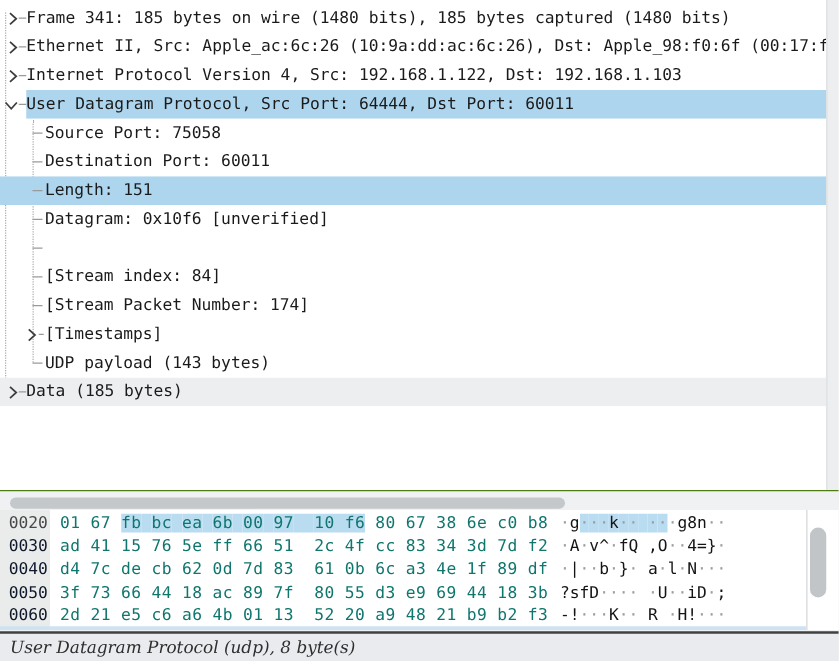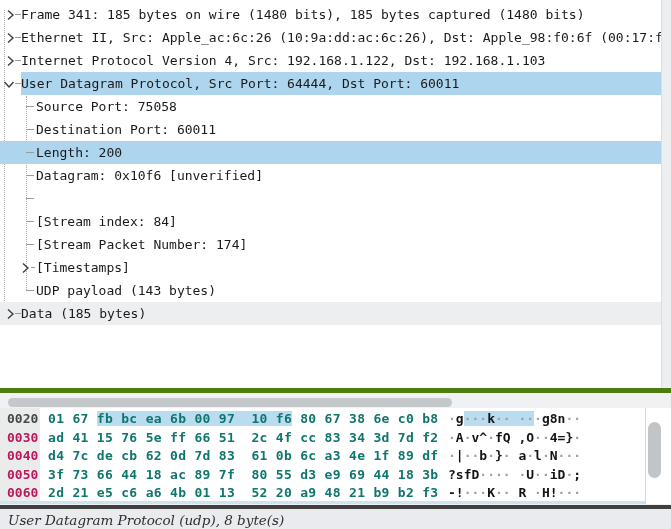--- a/index.html
+++ b/index.html
@@ -2,21 +2,21 @@
 <html><head>
 <meta charset="utf-8">
 <style>
   * { margin:0; padding:0; box-sizing:border-box; }
   html,body { width:671px; height:529px; overflow:hidden; }
   body { font-family:"DejaVu Sans Mono", monospace; background:#eff1f3; }
   .window { position:relative; width:671px; height:529px; background:#eff1f3; }
 
   
   .tree-pane { position:absolute; left:0; top:0; width:671px; height:393px;
-               background:#ffffff; border-bottom:5px solid #4d7c0f; overflow:hidden; }
+               background:#ffffff; border-bottom:1px solid #4d7c0f; overflow:hidden; }
   .tree-scroll-strip { position:absolute; right:0; top:0; width:10px; height:392px;
                background:#eceef0; border-left:1px solid #dcdee0; }
   .tree-rows { position:absolute; left:0; top:3px; width:661px; }
   .tree-row { position:relative; height:23px; width:661px; overflow:hidden; }
   .tree-row .row-bg { position:absolute; top:0; bottom:0; right:0; left:0; }
   .row-bg.hl-blue { background:#aed5ee; }
   .row-bg.hl-blue-inset { background:#aed5ee; left:21px; }
   .row-bg.hl-gray { background:#eceef0; }
   .tree-label { position:absolute; top:0; line-height:23px; font-size:13px; color:#1a1a1a;
                 white-space:pre; }
@@ -35,36 +35,36 @@
   
   .hscroll { position:absolute; left:0; top:394px; width:671px; height:14px; background:#eff1f2; }
   .hthumb { position:absolute; left:8px; top:4px; width:444px; height:9px;
             background:#c5c8ca; border-radius:4.5px; }
 
   
   .hex-pane { position:absolute; left:0; top:408px; width:671px; height:96px;
               background:#ffffff; overflow:hidden; }
   .hex-gutter { position:absolute; left:0; top:0; width:40px; height:96px; background:#eaecec; }
   .hex-rows { position:absolute; left:0; top:2px; width:645px; }
-  .hex-row { position:relative; height:18.6px; line-height:18.6px; font-size:13px; white-space:pre;font-weight:bold; }
-  .hex-offset { position:absolute; left:7px; color:#be185d; }
+  .hex-row { position:relative; height:18.6px; line-height:18.6px; font-size:13px; white-space:pre; }
+  .hex-offset { position:absolute; left:7px; color:#0f172a; }
   .hex-offset.active { color:#46494b; }
   .hex-bytes { position:absolute; left:48px; letter-spacing:0.3px; color:#0f766e; }
   .hex-ascii { position:absolute; left:448px; color:#141414; }
   .hl { background:#b9dcf1; }
   .achar.dot { color:#9e9e9e; }
   .hex-sliver { position:absolute; left:0; bottom:0; width:645px; height:3px; background:#cde2f2; }
   .vscroll { position:absolute; right:0; top:0; width:26px; height:96px; background:#ffffff;
              border-left:1px solid #d5d7d9; }
   .vthumb { position:absolute; left:2px; top:14px; width:13px; height:56px;
             background:#c2c5c7; border-radius:6.5px; }
 
   
   .status-bar { position:absolute; left:0; top:505px; width:671px; height:24px;
-                background:#e9ebee; border-top:4px solid #404040; }
+                background:#e9ebee; border-top:2px solid #404040; }
   .status-text { position:absolute; left:8px; top:0; line-height:23px;
                  font-family:"DejaVu Serif", serif; font-style:italic; font-size:13.5px; color:#2e2e2e; }
 </style>
 </head>
 <body>
 
 <div class="window">
 
   <div class="tree-pane">
     <div class="guide guide-root"></div>
@@ -116,21 +116,21 @@
           <span class="tree-label">Source Port: 75058</span>
         </div>
         <div class="tree-row depth-1">
           <div class="row-bg"></div>
           <span class="dash"></span>
           <span class="tree-label">Destination Port: 60011</span>
         </div>
         <div class="tree-row depth-1">
           <div class="row-bg hl-blue"></div>
           <span class="dash"></span>
-          <span class="tree-label">Length: 200</span>
+          <span class="tree-label">Length: 151</span>
         </div>
         <div class="tree-row depth-1">
           <div class="row-bg"></div>
           <span class="dash"></span>
           <span class="tree-label">Datagram: 0x10f6 [unverified]</span>
         </div>
         <div class="tree-row depth-1">
           <div class="row-bg"></div>
           <span class="dash"></span>
         </div>

